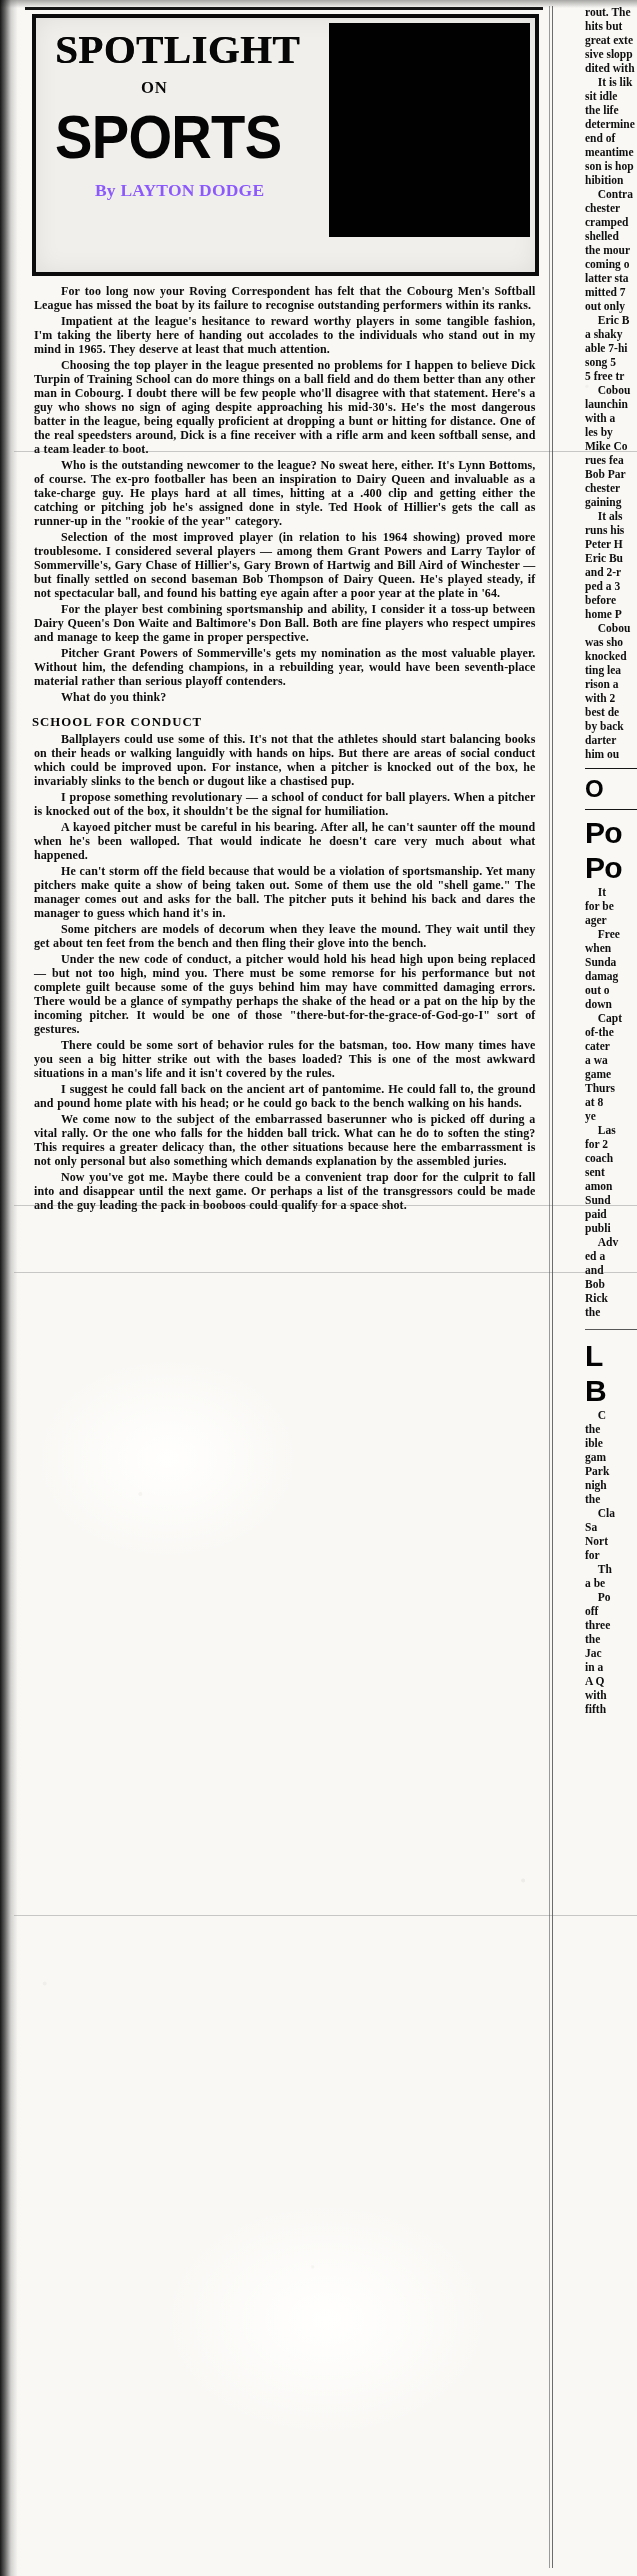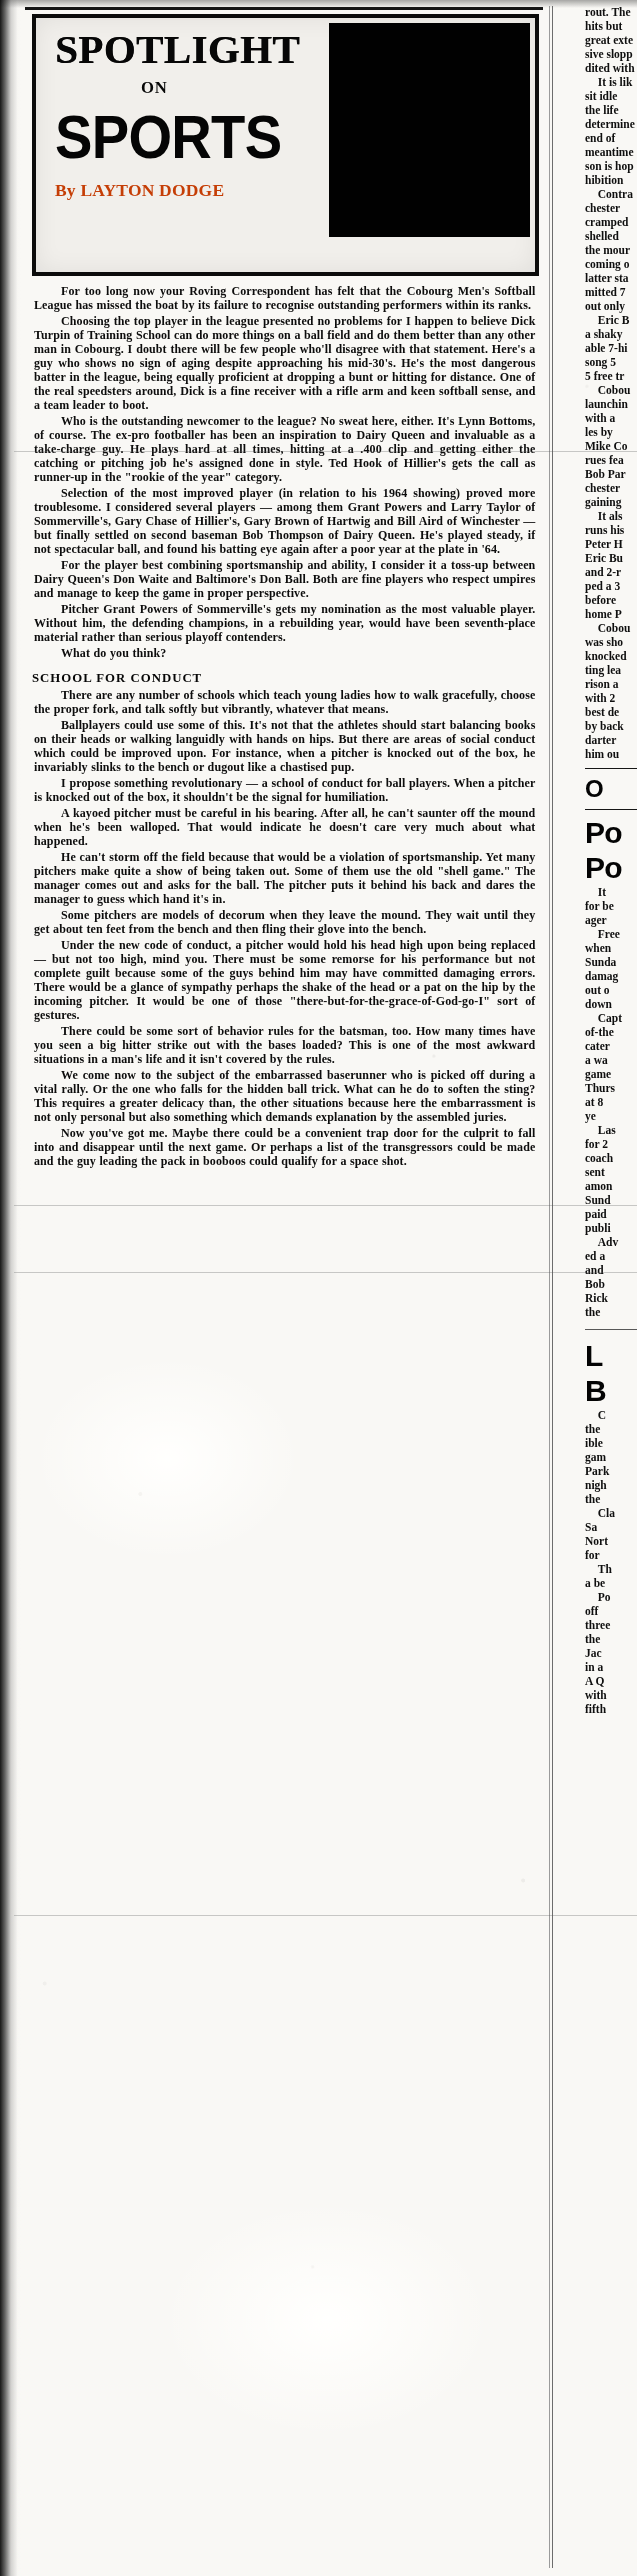--- a/index.html
+++ b/index.html
@@ -115,22 +115,23 @@
     color: #0b0b0b;
     margin-top: 11px;
     transform: scaleX(0.92);
     transform-origin: left center;
   }
   .mh-byline {
     font-family: "Liberation Serif", "DejaVu Serif", serif;
     font-weight: bold;
     font-size: 17.5px;
     letter-spacing: 0.2px;
-    color: #c2410c;
+    color: #8b5cf6;
     margin-top: 14.4px;
+    margin-left: 40px;
   }
   .mh-photo-block {
     position: absolute;
     right: 4.8px;
     top: 4.8px;
     width: 201px;
     height: 214px;
     background: #070707;
   }
 
@@ -250,37 +251,38 @@
         <div class="mh-spotlight">SPOTLIGHT</div>
         <div class="mh-on">ON</div>
         <div class="mh-sports">SPORTS</div>
         <div class="mh-byline">By LAYTON DODGE</div>
         <div class="mh-photo-block"></div>
       </div>
     </div>
 
     <div class="col-body">
       <p>For too long now your Roving Correspondent has felt that the Cobourg Men's Softball League has missed the boat by its failure to recognise outstanding performers within its ranks.</p>
+      <p>Impatient at the league's hesitance to reward worthy players in some tangible fashion, I'm taking the liberty here of handing out accolades to the individuals who stand out in my mind in 1965. They deserve at least that much attention.</p>
       <p>Choosing the top player in the league presented no problems for I happen to believe Dick Turpin of Training School can do more things on a ball field and do them better than any other man in Cobourg. I doubt there will be few people who'll disagree with that statement. Here's a guy who shows no sign of aging despite approaching his mid-30's. He's the most dangerous batter in the league, being equally proficient at dropping a bunt or hitting for distance. One of the real speedsters around, Dick is a fine receiver with a rifle arm and keen softball sense, and a team leader to boot.</p>
       <p>Who is the outstanding newcomer to the league? No sweat here, either. It's Lynn Bottoms, of course. The ex-pro footballer has been an inspiration to Dairy Queen and invaluable as a take-charge guy. He plays hard at all times, hitting at a .400 clip and getting either the catching or pitching job he's assigned done in style. Ted Hook of Hillier's gets the call as runner-up in the "rookie of the year" category.</p>
       <p>Selection of the most improved player (in relation to his 1964 showing) proved more troublesome. I considered several players — among them Grant Powers and Larry Taylor of Sommerville's, Gary Chase of Hillier's, Gary Brown of Hartwig and Bill Aird of Winchester — but finally settled on second baseman Bob Thompson of Dairy Queen. He's played steady, if not spectacular ball, and found his batting eye again after a poor year at the plate in '64.</p>
       <p>For the player best combining sportsmanship and ability, I consider it a toss-up between Dairy Queen's Don Waite and Baltimore's Don Ball. Both are fine players who respect umpires and manage to keep the game in proper perspective.</p>
       <p>Pitcher Grant Powers of Sommerville's gets my nomination as the most valuable player. Without him, the defending champions, in a rebuilding year, would have been seventh-place material rather than serious playoff contenders.</p>
       <p>What do you think?</p>
 
       <div class="subhead">SCHOOL FOR CONDUCT</div>
 
-      <p>There are any number of schools which teach young ladies how to walk gracefully, choose the proper fork, and talk softly but vibrantly, whatever that means.</p>
       <p>Ballplayers could use some of this. It's not that the athletes should start balancing books on their heads or walking languidly with hands on hips. But there are areas of social conduct which could be improved upon. For instance, when a pitcher is knocked out of the box, he invariably slinks to the bench or dugout like a chastised pup.</p>
       <p>I propose something revolutionary — a school of conduct for ball players. When a pitcher is knocked out of the box, it shouldn't be the signal for humiliation.</p>
       <p>A kayoed pitcher must be careful in his bearing. After all, he can't saunter off the mound when he's been walloped. That would indicate he doesn't care very much about what happened.</p>
       <p>He can't storm off the field because that would be a violation of sportsmanship. Yet many pitchers make quite a show of being taken out. Some of them use the old "shell game." The manager comes out and asks for the ball. The pitcher puts it behind his back and dares the manager to guess which hand it's in.</p>
       <p>Some pitchers are models of decorum when they leave the mound. They wait until they get about ten feet from the bench and then fling their glove into the bench.</p>
       <p>Under the new code of conduct, a pitcher would hold his head high upon being replaced — but not too high, mind you. There must be some remorse for his performance but not complete guilt because some of the guys behind him may have committed damaging errors. There would be a glance of sympathy perhaps the shake of the head or a pat on the hip by the incoming pitcher. It would be one of those "there-but-for-the-grace-of-God-go-I" sort of gestures.</p>
       <p>There could be some sort of behavior rules for the batsman, too. How many times have you seen a big hitter strike out with the bases loaded? This is one of the most awkward situations in a man's life and it isn't covered by the rules.</p>
+      <p>I suggest he could fall back on the ancient art of pantomime. He could fall to, the ground and pound home plate with his head; or he could go back to the bench walking on his hands.</p>
       <p>We come now to the subject of the embarrassed baserunner who is picked off during a vital rally. Or the one who falls for the hidden ball trick. What can he do to soften the sting? This requires a greater delicacy than, the other situations because here the embarrassment is not only personal but also something which demands explanation by the assembled juries.</p>
       <p>Now you've got me. Maybe there could be a convenient trap door for the culprit to fall into and disappear until the next game. Or perhaps a list of the transgressors could be made and the guy leading the pack in booboos could qualify for a space shot.</p>
     </div>
   </div>
 
   <div class="col-divider"></div>
   <div class="col-divider second"></div>
 
   <div class="right-col">
     <div style="height:4.8px"></div>

